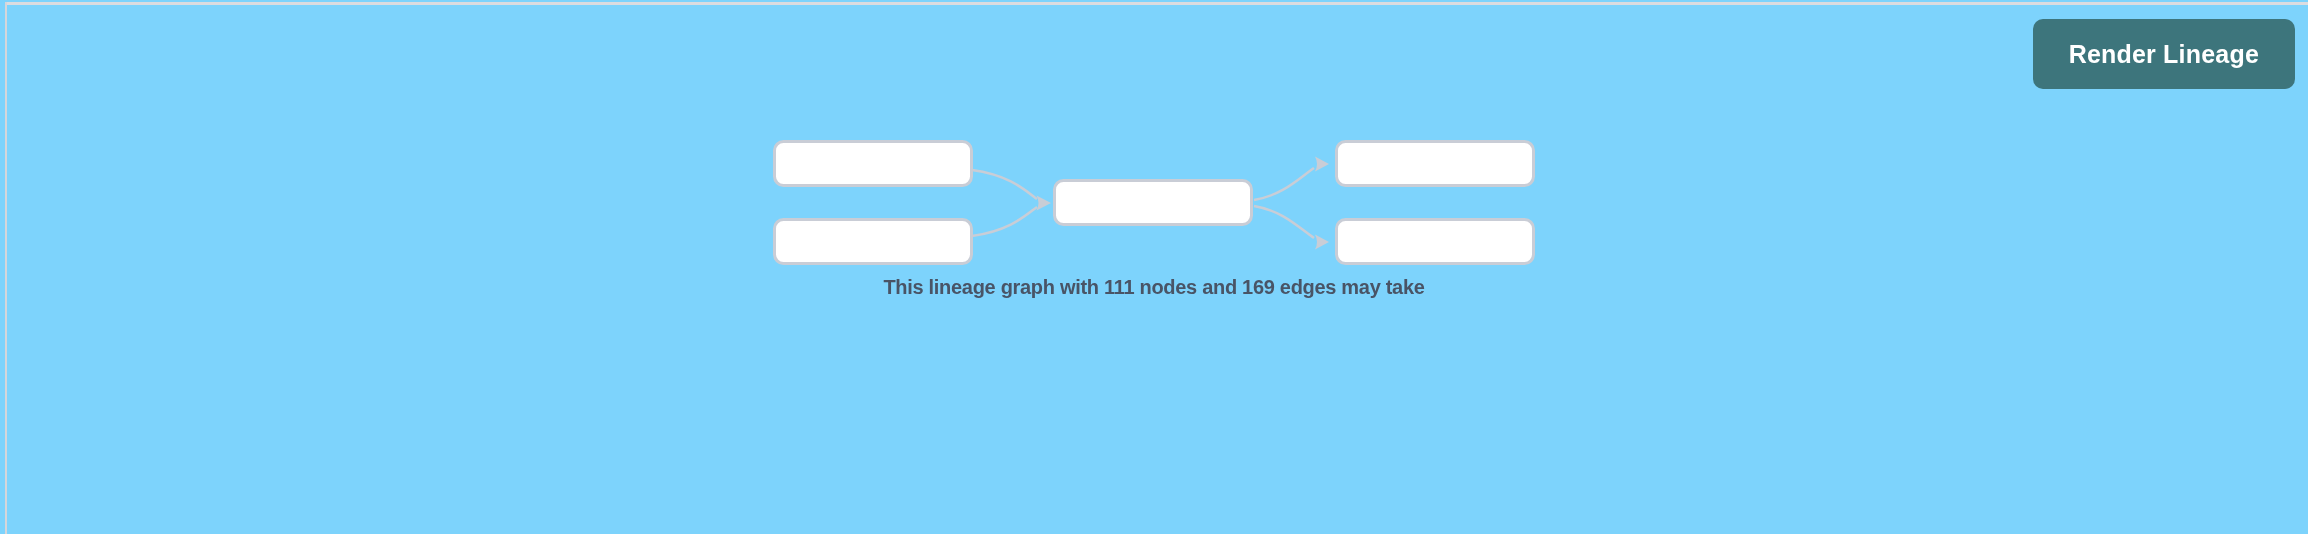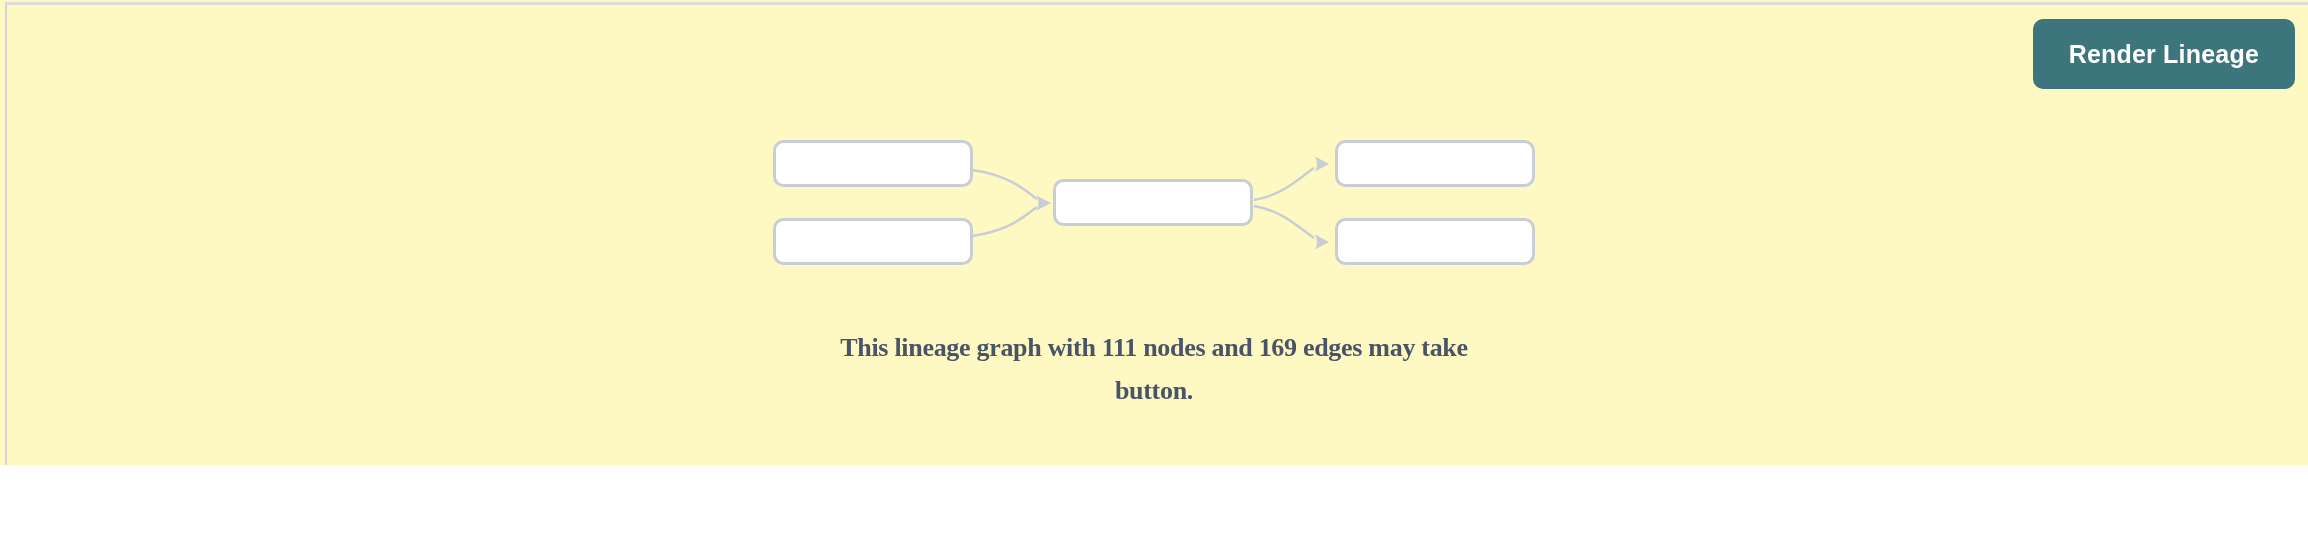--- a/index.html
+++ b/index.html
@@ -4,22 +4,22 @@
 <style>
   * { margin: 0; padding: 0; box-sizing: border-box; }
   html, body {
     width: 2308px; height: 534px;
     background: #ffffff;
     font-family: "Liberation Sans", sans-serif;
     overflow: hidden;
   }
   .panel {
     position: relative;
-    width: 2308px; height: 465px;
-    background: #fef9c3;
+    width: 2308px; height: 534px;
+    background: #7dd3fc;
   }
   .border-top {
     position: absolute; left: 5px; right: 0; top: 2px; height: 3px;
     background: #dcdce0;
   }
   .border-left {
     position: absolute; left: 5px; top: 2px; bottom: 0; width: 2px;
     background: #d6d6da;
   }
   .render-btn {
@@ -53,27 +53,25 @@
   .graph-illustration .edge {
     fill: none;
     stroke: #c9cdd6;
     stroke-width: 2.5;
   }
   .graph-illustration .arrowhead {
     fill: #c9cdd6;
     stroke: none;
   }
   .warning-message {
-    margin-top: 60px;
     color: #495466;
-    font-size: 26px;
+    font-size: 20px;
     font-weight: 700;
     line-height: 43px;
     letter-spacing: -0.3px;
-    font-family: Liberation Serif, serif;
   }
 </style>
 </head>
 <body>
 
 <div class="panel">
 
   <div class="border-top"></div>
   <div class="border-left"></div>
 
@@ -105,17 +103,16 @@
       </g>
 
       <g>
         <rect x="563.5" y="1.5" width="197" height="44" rx="9"></rect>
         <rect x="563.5" y="79.5" width="197" height="44" rx="9"></rect>
       </g>
     </svg>
 
     <div class="warning-message">
       <div>This lineage graph with 111 nodes and 169 edges may take</div>
-      <div>button.</div>
     </div>
 
   </div>
 </div>
 
 </body></html>

